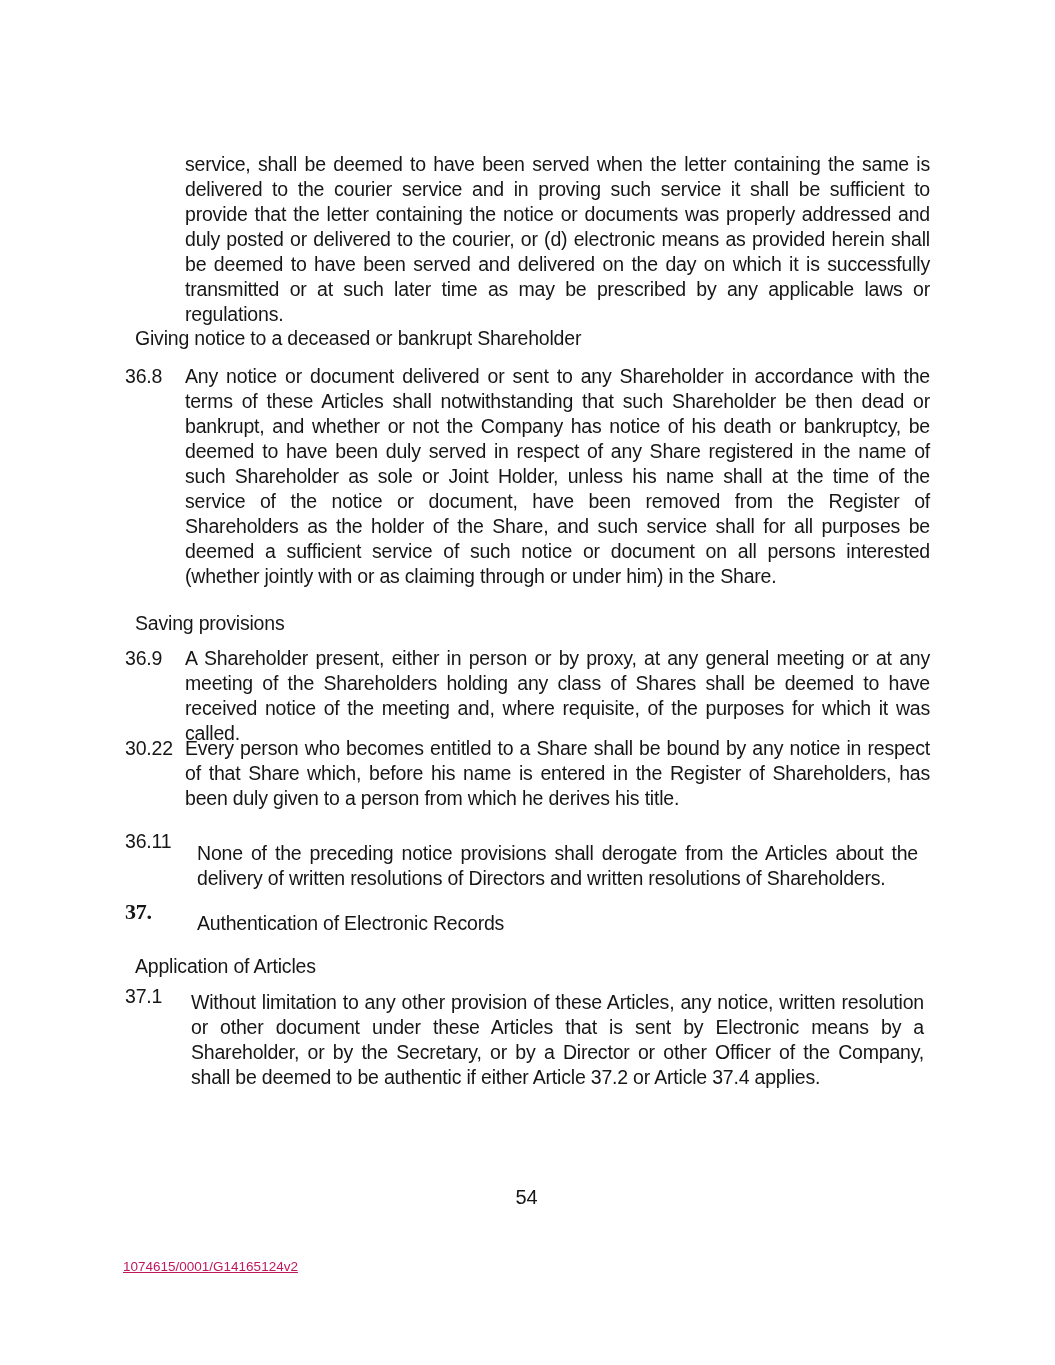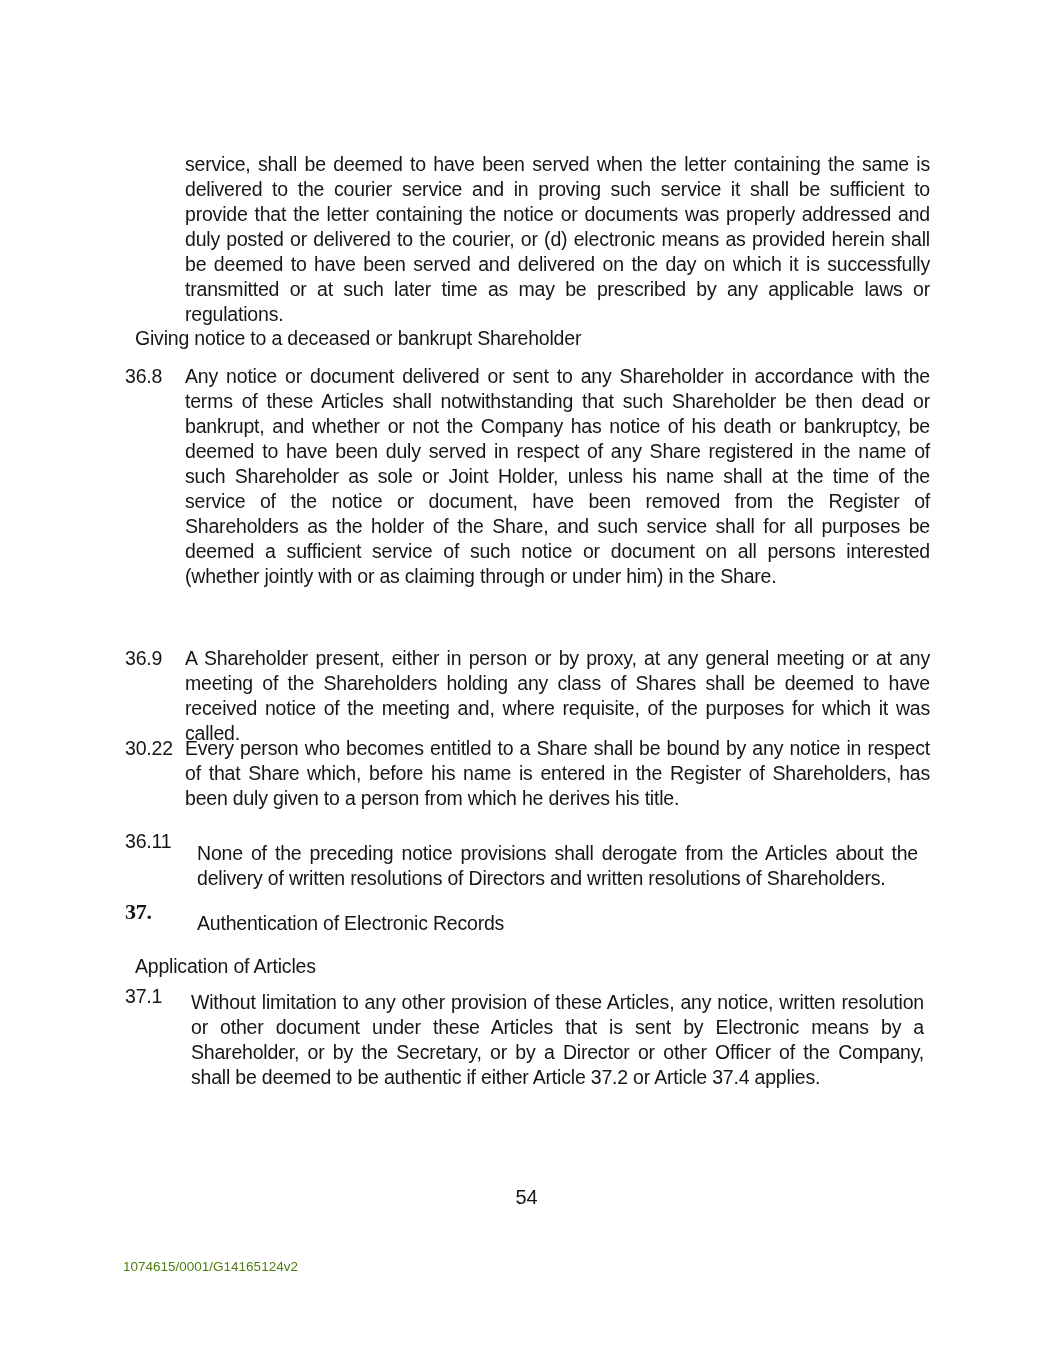--- a/index.html
+++ b/index.html
@@ -71,38 +71,40 @@
     font-size: 20px;
     letter-spacing: 0;
   }
   .footer-ref {
     position: absolute;
     left: 123px;
     top: 1258px;
     font-size: 13.5px;
     line-height: 17px;
     letter-spacing: 0;
-    color: #4d7c0f;
+    color: #be185d;
+    text-decoration: underline;
   }
 </style>
 </head>
 <body>
 
 <div class="page">
   <div class="content">
 
     <p class="block indent just b-cont">service, shall be deemed to have been served when the letter containing the same is delivered to the courier service and in proving such service it shall be sufficient to provide that the letter containing the notice or documents was properly addressed and duly posted or delivered to the courier, or (d) electronic means as provided herein shall be deemed to have been served and delivered on the day on which it is successfully transmitted or at such later time as may be prescribed by any applicable laws or regulations.</p>
 
     <h3 class="block heading b-h-giving">Giving notice to a deceased or bankrupt Shareholder</h3>
 
     <div class="block b-c368">
       <span class="clause-num">36.8</span>
       <p class="indent just heading" style="margin:0">Any notice or document delivered or sent to any Shareholder in accordance with the terms of these Articles shall notwithstanding that such Shareholder be then dead or bankrupt, and whether or not the Company has notice of his death or bankruptcy, be deemed to have been duly served in respect of any Share registered in the name of such Shareholder as sole or Joint Holder, unless his name shall at the time of the service of the notice or document, have been removed from the Register of Shareholders as the holder of the Share, and such service shall for all purposes be deemed a sufficient service of such notice or document on all persons interested (whether jointly with or as claiming through or under him) in the Share.</p>
     </div>
 
+    <h3 class="block heading b-h-saving">Saving provisions</h3>
 
     <div class="block b-c369">
       <span class="clause-num">36.9</span>
       <p class="indent just heading" style="margin:0">A Shareholder present, either in person or by proxy, at any general meeting or at any meeting of the Shareholders holding any class of Shares shall be deemed to have received notice of the meeting and, where requisite, of the purposes for which it was called.</p>
     </div>
 
     <div class="block b-c3610">
       <span class="clause-num">30.22</span>
       <p class="indent just heading" style="margin:0">Every person who becomes entitled to a Share shall be bound by any notice in respect of that Share which, before his name is entered in the Register of Shareholders, has been duly given to a person from which he derives his title.</p>
     </div>

